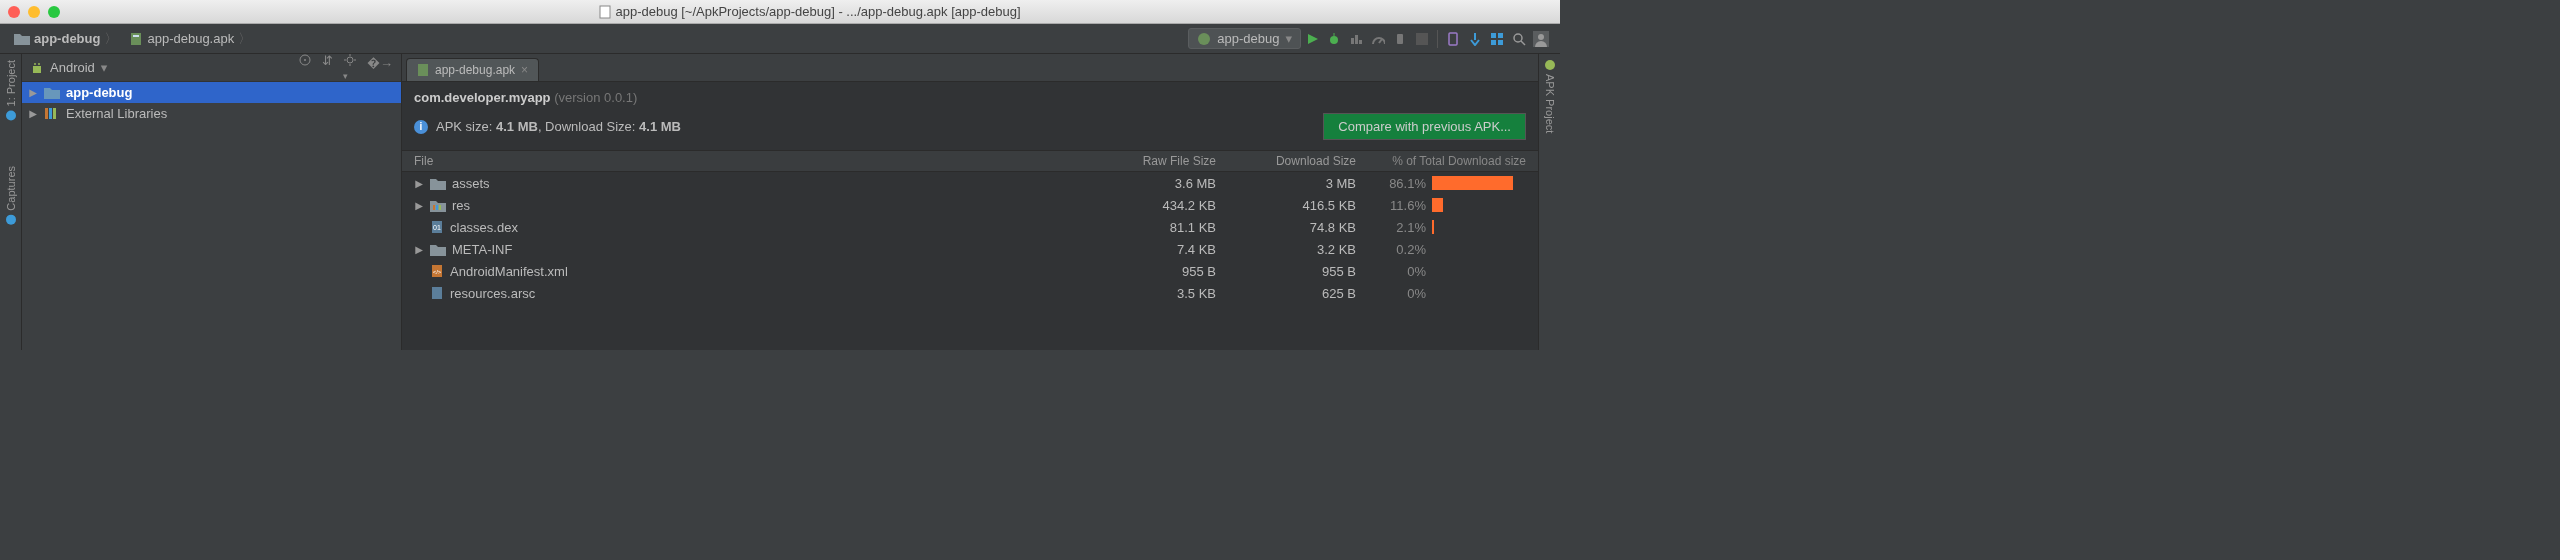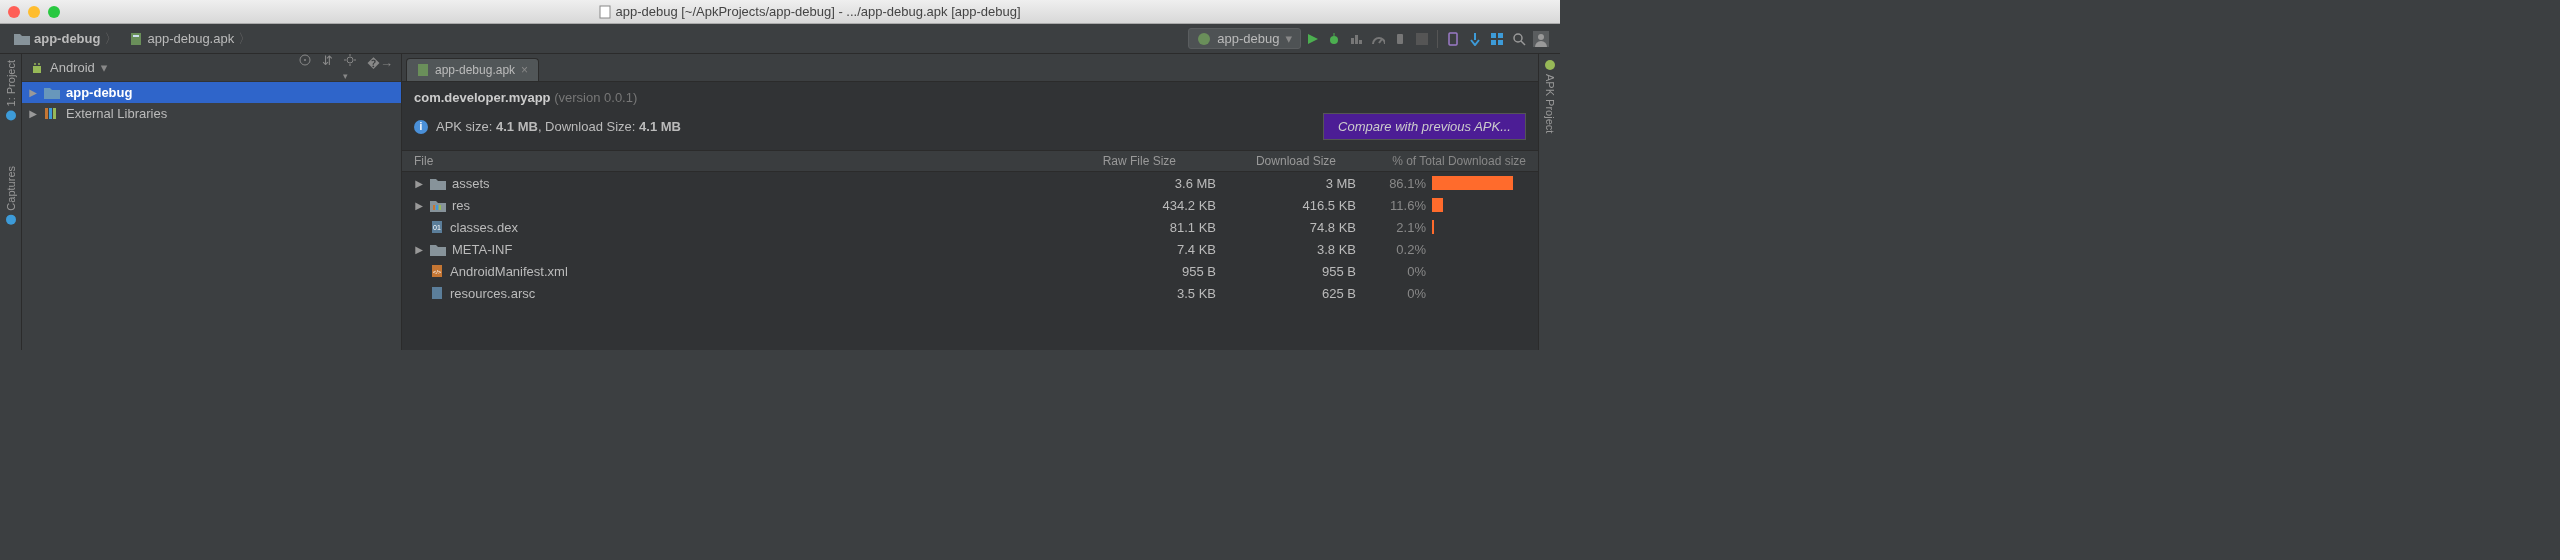--- a/index.html
+++ b/index.html
@@ -30,24 +30,24 @@
 .twisty { width:10px; text-align:center; color:#999; font-size:10px; }
 .content { flex:1; display:flex; flex-direction:column; background:#3c3f41; }
 .tabbar { height:28px; display:flex; align-items:flex-end; border-bottom:1px solid #2b2b2b; padding-left:4px; }
 .tab { display:flex; align-items:center; gap:6px; padding:4px 10px; background:#515658; border:1px solid #2b2b2b; border-bottom:none; border-radius:4px 4px 0 0; font-size:12px; }
 .tab .x { color:#888; }
 .pane { flex:1; background:#313335; display:flex; flex-direction:column; }
 .pkg-row { padding:8px 12px 4px; color:#ccc; }
 .pkg-row .ver { color:#777;margin-top:24px; }
 .size-row { padding:4px 12px 10px; display:flex; align-items:center; gap:8px; }
 .info-ico { width:14px; height:14px; border-radius:50%; background:#4a90d9; color:#fff; font-size:10px; display:flex; align-items:center; justify-content:center; font-weight:bold; }
-.compare-btn { margin-left:auto; background:#4c1d95; border:1px solid #555; color:#ccc; padding:5px 14px; font-size:13px;font-style:italic; }
+.compare-btn { margin-left:auto; background:#15803d; border:1px solid #555; color:#ccc; padding:5px 14px; font-size:13px; }
 .table { flex:1; }
 .thead, .trow { display:flex; align-items:center; padding:2px 12px; height:22px; }
-.thead { background:#3a3d3f; border-top:1px solid #2b2b2b; border-bottom:1px solid #2b2b2b; color:#999; font-size:12px;gap:20px; }
+.thead { background:#3a3d3f; border-top:1px solid #2b2b2b; border-bottom:1px solid #2b2b2b; color:#999; font-size:12px; }
 .c-file{flex:1; display:flex; align-items:center; gap:6px;}
 .c-raw{width:140px; text-align:right;}
 .c-dl{width:140px; text-align:right;}
 .c-pct{width:70px; text-align:right; color:#888;}
 .c-bar{width:100px; padding-left:6px;}
 .bar-bg{height:14px; position:relative;}
 .bar-fg{height:14px; background:#ff6b2c; position:absolute; left:0; top:0;}
 svg{display:block}
 </style>
 </head>
@@ -326,21 +326,21 @@
               <div class="c-file">
                 <span class="twisty">▶</span>
                 <span>
                   <svg width="16" height="13">
                     <path d="M0 2h6l2 2h8v9H0z" fill="#87939a"></path>
                   </svg>
                 </span>
                 <span>META-INF</span>
               </div>
               <div class="c-raw">7.4 KB</div>
-              <div class="c-dl">3.8 KB</div>
+              <div class="c-dl">3.2 KB</div>
               <div class="c-pct">0.2%</div>
               <div class="c-bar">
                 <div class="bar-bg">
                   <div class="bar-fg" style="width:0%"></div>
                 </div>
               </div>
             </div>
             <div class="trow">
               <div class="c-file">
                 <span class="twisty"></span>

